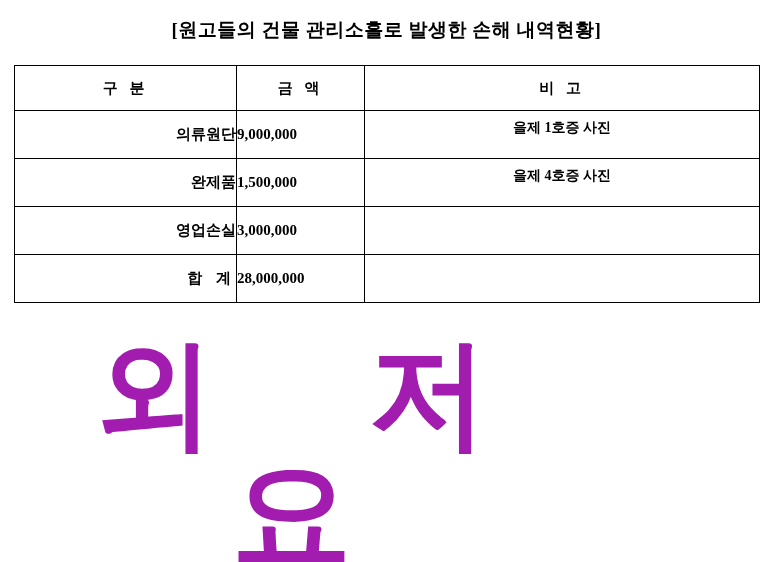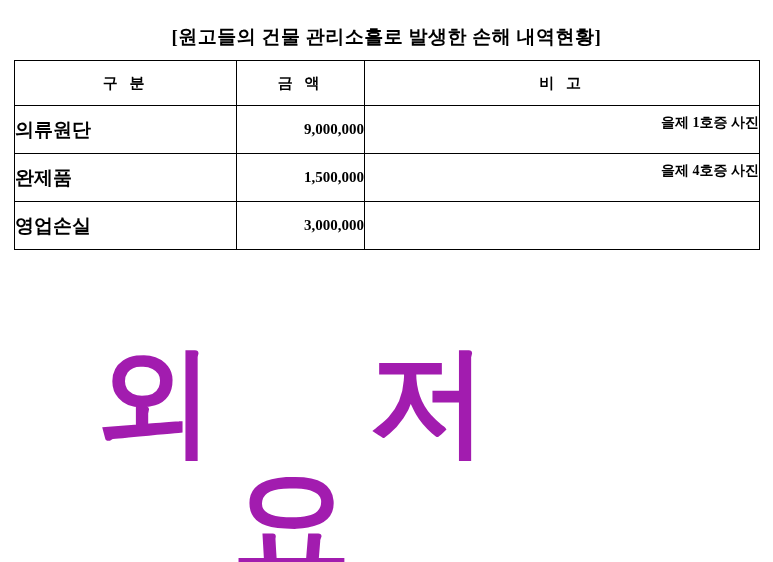--- a/index.html
+++ b/index.html
@@ -37,33 +37,33 @@
     font-weight: bold;
     user-select: none;
     pointer-events: none;
     z-index: 0;
     line-height: 1;
   }
 
   .doc-title {
     position: relative;
     z-index: 2;
-    margin: 10px;
+    margin: 3px;
     padding-top: 14px;
     text-align: center;
     font-size: 19px;
     font-weight: bold;
     letter-spacing: 0.5px;
     font-family: "Liberation Serif", "DejaVu Serif", serif;
   }
 
   .table-wrap {
     position: relative;
     z-index: 2;
-    margin: 8px 14px 0 14px;
+    margin: 22px 14px 0 14px;
   }
 
   table.damage-table {
     border-collapse: collapse;
     width: 745px;
     table-layout: fixed;
     background: transparent;
   }
 
   table.damage-table td,
@@ -81,35 +81,35 @@
   .head-cell {
     height: 44px;
     text-align: center;
     font-size: 15px;
     font-weight: bold;
     letter-spacing: 4px;
   }
 
   .cell-item {
     height: 47px;
-    text-align: left;
-    font-size: 19px;
+    text-align: right;
+    font-size: 15px;
     font-weight: bold;
   }
 
   .cell-amount {
     height: 47px;
-    text-align: right;
+    text-align: left;
     font-size: 15px;
     font-weight: bold;
   }
 
   .cell-note {
     height: 47px;
-    text-align: right;
+    text-align: center;
     font-size: 14px;
     font-weight: bold;
     vertical-align: middle;
   }
 
   .note-inner {
     display: block;
     padding-bottom: 14px;
   }
 
@@ -157,17 +157,24 @@
               <span class="note-inner">을제 4호증 사진</span>
             </td>
         </tr>
         <tr>
           <td class="cell-item">영업손실</td>
           <td class="cell-amount">3,000,000</td>
           <td class="cell-note empty">
               <span class="note-inner"></span>
             </td>
         </tr>
+        <tr class="total-row">
+          <td class="cell-item">합 계</td>
+          <td class="cell-amount">28,000,000</td>
+          <td class="cell-note empty">
+              <span class="note-inner"></span>
+            </td>
+        </tr>
       </tbody>
     </table>
   </div>
 
 </div>
 
 </body></html>

